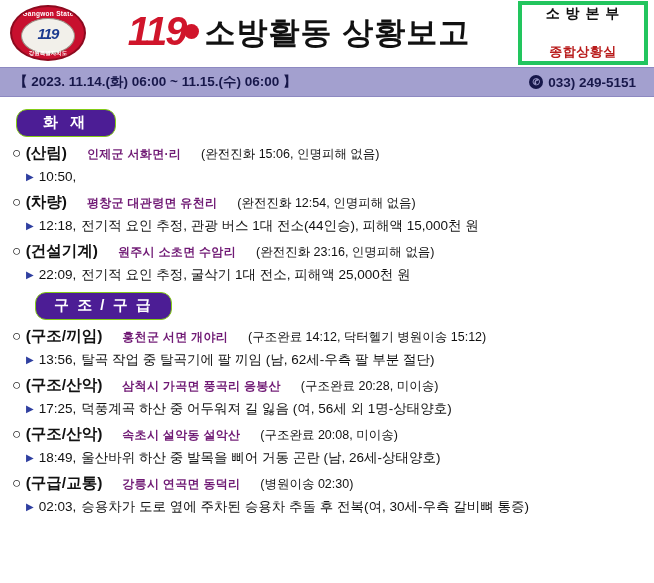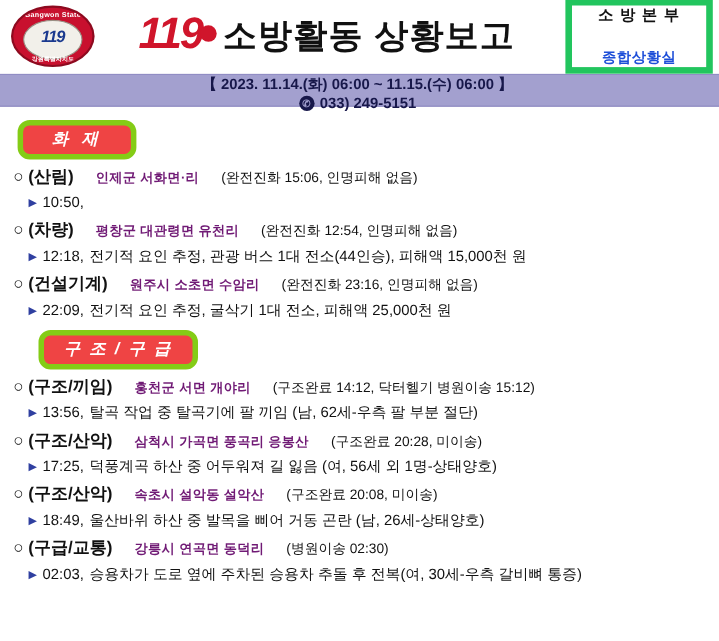--- a/index.html
+++ b/index.html
@@ -124,53 +124,52 @@
     font-weight: bold;
     color: #111111;
     letter-spacing: 1px;
     white-space: nowrap;
   }
   .hq-box {
     width: 122px;
     height: 56px;
     flex: none;
     margin-right: 6px;
-    border: 6px solid #22c55e;
+    border: 4px solid #22c55e;
     background: #ffffff;
     display: flex;
     flex-direction: column;
     align-items: center;
     justify-content: center;
     gap: 20px;
   }
   .hq-line1 {
     font-size: 14px;
     font-weight: bold;
     color: #111111;
     letter-spacing: 1px;
   }
   .hq-line2 {
     font-size: 13px;
     font-weight: bold;
-    color: #1d4ed8;
+    color: #b91c1c;
     letter-spacing: 0.5px;
   }
 
   
   .datebar {
     height: 30px;
     background: #a3a0cf;
     display: flex;
     align-items: center;
     justify-content: space-between;
     padding: 0 18px 0 14px;
     box-sizing: border-box;
     border-top: 1px solid #8d89c1;
     border-bottom: 1px solid #8d89c1;
-    flex-direction: column;
   }
   .datebar-left {
     font-size: 13.5px;
     font-weight: bold;
     color: #17174a;
     letter-spacing: 0px;
   }
   .datebar-right {
     font-size: 13.5px;
     font-weight: bold;
@@ -191,29 +190,28 @@
     text-align: center;
   }
 
   
   .content {
     padding: 8px 0 0 0;
   }
   .section-head {
     display: inline-block;
     margin: 4px 0 2px 16px;
-    background: #ef4444;
+    background: #4c1d95;
     color: #ffffff;
     font-size: 15px;
     font-weight: bold;
     border-radius: 11px;
     padding: 3px 26px 4px 26px;
     letter-spacing: 4px;
-    border: 5px solid #84cc16;
-    font-style: italic;
+    border: 1px solid #84cc16;
   }
   .section-head.wide {
     padding: 3px 18px 4px 18px;
     letter-spacing: 2px;
     margin-left: 35px;
   }
 
   .items {
     padding: 2px 0 0 12px;
   }

